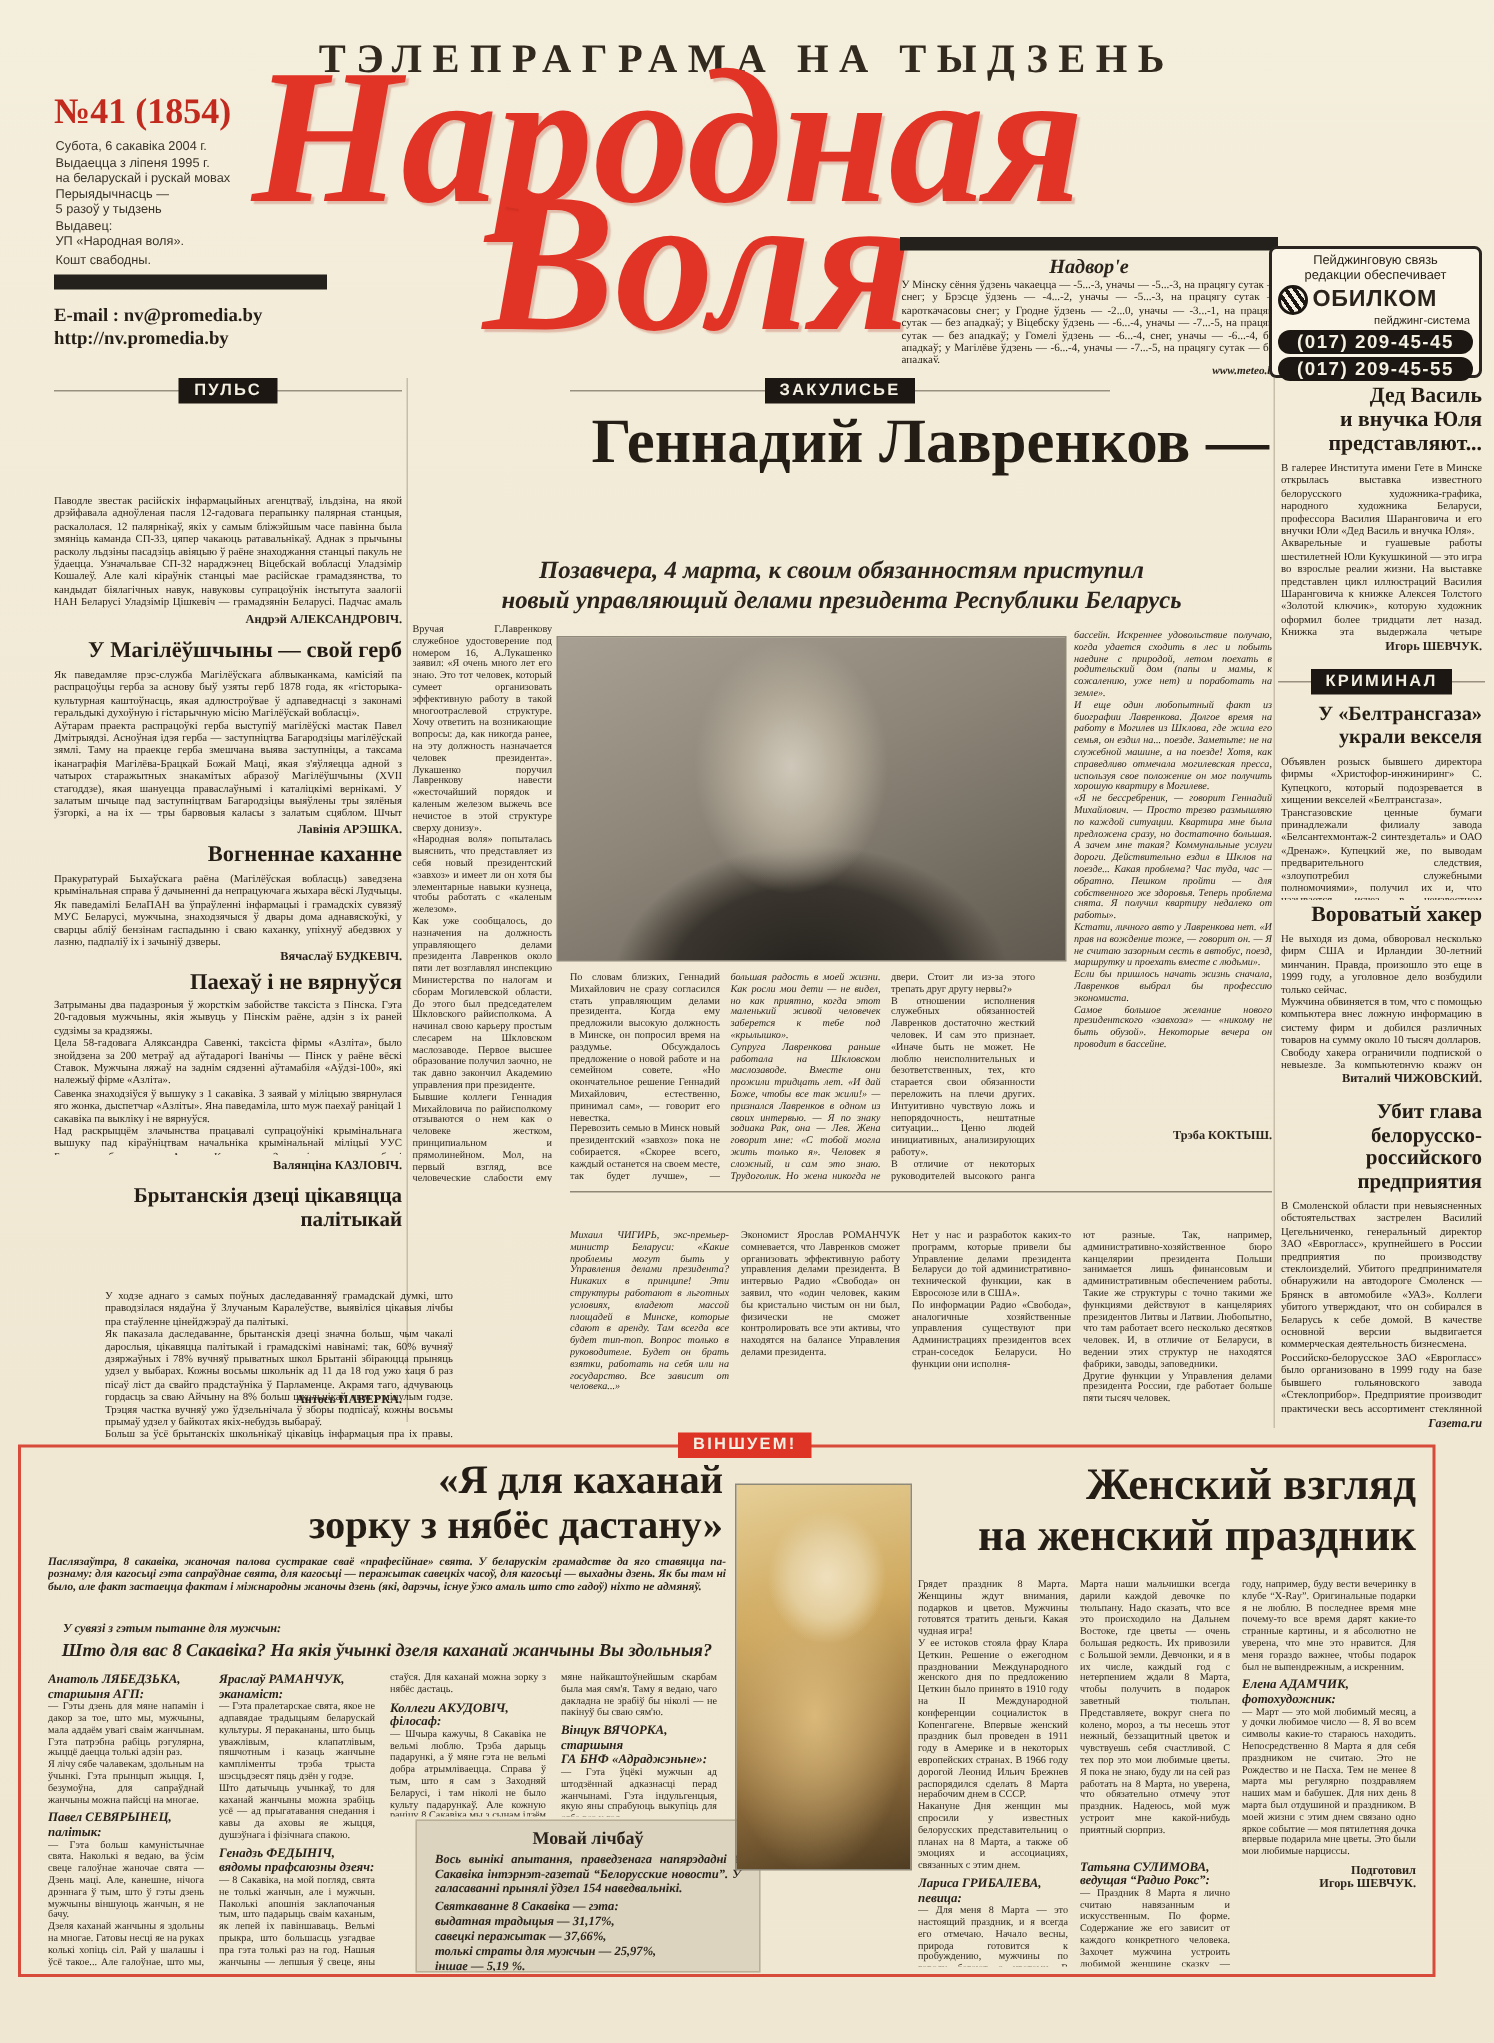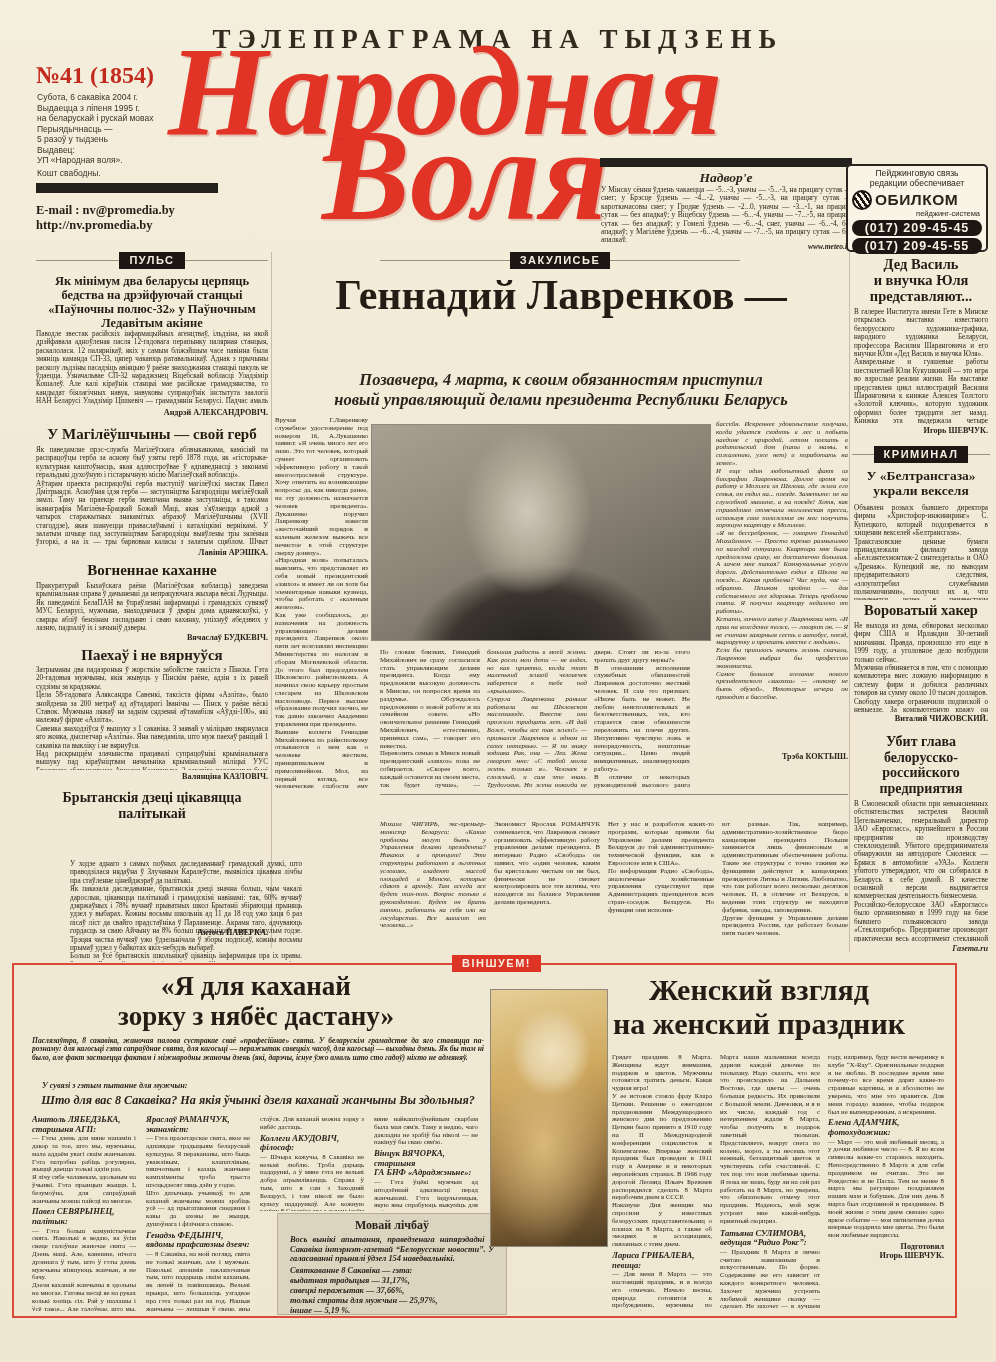--- a/index.html
+++ b/index.html
@@ -23,21 +23,21 @@
   .t { font-size:7.2px; line-height:8.4px; text-align:justify; white-space:pre-line; overflow:hidden; }
   .t-sm { font-size:6.8px; line-height:7.8px; }
   .ital { font-style:italic; font-weight:bold; }
   .author { font-weight:bold; font-size:8.2px; text-align:right; }
   .tag { display:inline-block; background:#1c1712; color:#f4efe1; font-family:"Liberation Sans",sans-serif;
          font-weight:bold; font-size:11px; letter-spacing:1.5px; padding:2px 10px 3px; }
   .tag-red { background:#dd3425; }
   .tagline { text-align:center; }
   .tagline::before { content:""; position:absolute; left:0; right:0; top:50%; border-top:1px solid #9a9081; }
   .tagline .tag { position:relative; }
-  .h-art { font-weight:bold; text-align:center; color:#241d15; line-height:1.12; }
+  .h-art { font-weight:bold; text-align:right; color:#241d15; line-height:1.12; }
   .rule-v { width:1px; background:#c7bda8; }
   .photo-lav {
     background:
       radial-gradient(95px 125px at 46% 40%, #cfc8ba 0%, #b3aa99 34%, rgba(120,112,100,0) 68%),
       radial-gradient(170px 120px at 50% 108%, #23201c 0%, #3a352e 55%, rgba(58,53,46,0) 78%),
       linear-gradient(155deg,#a8a093 0%, #8d8578 45%, #5f594f 100%);
     border:1px solid #8f897b;
   }
   .photo-girl {
     background:
@@ -95,21 +95,20 @@
     <div class="ad-phone" style="height:16px;">(017) 209-45-45</div>
     <div class="ad-phone" style="height:16px; margin-top:2px;">(017) 209-45-55</div>
   </div>
 
   <div class="abs rule-v" style="left:271px; top:252px; height:696px;"></div>
   <div class="abs rule-v" style="left:849px; top:252px; height:700px;"></div>
 
   <div class="abs tagline" style="left:36px; top:250px; width:232px;">
     <span class="tag">ПУЛЬС</span>
   </div>
-  <div class="abs h-art" style="left:36px; top:274px; width:232px; font-size:12.5px;">Як мінімум два беларусы церпяць бедства на дрэйфуючай станцыі «Паўночны полюс-32» у Паўночным Ледавітым акіяне</div>
   <div class="abs t" style="left:36px; top:330px; width:232px; height:76px;">Паводле звестак расійскіх інфармацыйных агенцтваў, ільдзіна, на якой дрэйфавала адноўленая пасля 12-гадовага перапынку палярная станцыя, раскалолася. 12 палярнікаў, якіх у самым бліжэйшым часе павінна была змяніць каманда СП-33, цяпер чакаюць ратавальнікаў. Аднак з прычыны расколу льдзіны пасадзіць авіяцыю ў раёне знаходжання станцыі пакуль не ўдаецца. Узначальвае СП-32 нараджэнец Віцебскай вобласці Уладзімір Кошалеў. Але калі кіраўнік станцыі мае расійскае грамадзянства, то кандыдат біялагічных навук, навуковы супрацоўнік інстытута заалогіі НАН Беларусі Уладзімір Цішкевіч — грамадзянін Беларусі. Падчас амаль гадавога знаходжання У.Цішкевіча на дрэйфуючай льдзіне ў Мінску ў яго нарадзілася дачка. Таму за ходам ратавальных работ у Паўночным Ледавітым акіяне яго сваякі назіраюць з асаблівай увагай.</div>
   <div class="abs author" style="left:36px; top:408px; width:232px;">Андрэй АЛЕКСАНДРОВІЧ.</div>
 
   <div class="abs h-art" style="left:36px; top:426px; width:232px; font-size:15px;">У Магілёўшчыны — свой герб</div>
   <div class="abs t" style="left:36px; top:446px; width:232px; height:100px;">Як паведамляе прэс-служба Магілёўскага аблвыканкама, камісіяй па распрацоўцы герба за аснову быў узяты герб 1878 года, як «гісторыка-культурная каштоўнасць, якая адлюстроўвае ў адпаведнасці з законамі геральдыкі духоўную і гістарычную місію Магілёўскай вобласці».
 Аўтарам праекта распрацоўкі герба выступіў магілёўскі мастак Павел Дмітрыядзі. Асноўная ідэя герба — заступніцтва Багародзіцы магілёўскай зямлі. Таму на праекце герба змешчана выява заступніцы, а таксама іканаграфія Магілёва-Брацкай Божай Маці, якая з'яўляецца адной з чатырох старажытных знакамітых абразоў Магілёўшчыны (XVII стагоддзе), якая шануецца праваслаўнымі і каталіцкімі вернікамі. У залатым шчыце пад заступніцтвам Багародзіцы выяўлены тры зялёныя ўзгоркі, а на іх — тры барвовыя каласы з залатым сцяблом. Шчыт акружаны залатымі дубовымі і лаўровымі лісцямі, злучанымі стужкай. Дубовыя галінкі з'яўляюцца сімвалам гераічнага мінулага, сілы і мужнасці, памяці аб загінуўшых воінах, галінкі лаўра — сімвалам славы і культурных дасягненняў, адзначаецца ў паведамленні прэс-службы.</div>
   <div class="abs author" style="left:36px; top:548px; width:232px;">Лавінія АРЭШКА.</div>
 
   <div class="abs h-art" style="left:36px; top:562px; width:232px; font-size:15px;">Вогненнае каханне</div>
   <div class="abs t" style="left:36px; top:582px; width:232px; height:50px;">Пракуратурай Быхаўскага раёна (Магілёўская вобласць) заведзена крымінальная справа ў дачыненні да непрацуючага жыхара вёскі Лудчыцы. Як паведамілі БелаПАН ва ўпраўленні інфармацыі і грамадскіх сувязяў МУС Беларусі, мужчына, знаходзячыся ў двары дома аднавяскоўкі, у сварцы абліў бензінам гаспадыню і сваю каханку, упіхнуў абедзвюх у лазню, падпаліў іх і зачыніў дзверы.
@@ -265,21 +264,21 @@
     <div style="position:absolute; left:598px; top:88px; width:100px; height:258px; overflow:hidden;">
       <div class="t t-sm">Грядет праздник 8 Марта. Женщины ждут внимания, подарков и цветов. Мужчины готовятся тратить деньги. Какая чудная игра!
 У ее истоков стояла фрау Клара Цеткин. Решение о ежегодном праздновании Международного женского дня по предложению Цеткин было принято в 1910 году на II Международной конференции социалисток в Копенгагене. Впервые женский праздник был проведен в 1911 году в Америке и в некоторых европейских странах. В 1966 году дорогой Леонид Ильич Брежнев распорядился сделать 8 Марта нерабочим днем в СССР.
 Накануне Дня женщин мы спросили у известных белорусских представительниц о планах на 8 Марта, а также об эмоциях и ассоциациях, связанных с этим днем.</div>
       <div class="name-b" style="margin-top:3px;">Лариса ГРИБАЛЕВА,
 певица:</div>
       <div class="t t-sm">— Для меня 8 Марта — это настоящий праздник, и я всегда его отмечаю. Начало весны, природа готовится к пробуждению, мужчины по городу бегают с цветами. В школьные годы на 8</div>
     </div>
     <div style="position:absolute; left:706px; top:88px; width:100px; height:258px; overflow:hidden;">
       <div class="t t-sm">Марта наши мальчишки всегда дарили каждой девочке по тюльпану. Надо сказать, что все это происходило на Дальнем Востоке, где цветы — очень большая редкость. Их привозили с Большой земли. Девчонки, и я в их числе, каждый год с нетерпением ждали 8 Марта, чтобы получить в подарок заветный тюльпан. Представляете, вокруг снега по колено, мороз, а ты несешь этот нежный, беззащитный цветок и чувствуешь себя счастливой. С тех пор это мои любимые цветы. Я пока не знаю, буду ли на сей раз работать на 8 Марта, но уверена, что обязательно отмечу этот праздник. Надеюсь, мой муж устроит мне какой-нибудь приятный сюрприз.</div>
-      <div class="name-b" style="margin-top:4px;">Татьяна СУЛИМОВА,
+      <div class="name-b" style="margin-top:15px;">Татьяна СУЛИМОВА,
 ведущая “Радио Рокс”:</div>
       <div class="t t-sm">— Праздник 8 Марта я лично считаю навязанным и искусственным. По форме. Содержание же его зависит от каждого конкретного человека. Захочет мужчина устроить любимой женщине сказку — сделает. Не захочет — в лучшем случае цветочки какие-нибудь дежурные подарит и поздравит так же дежурно. А вообще, 8 Марта — это мой бизнес, потому что в этот день я обычно всегда работаю: организую и провожу праздничные вечера. В этом</div>
     </div>
     <div style="position:absolute; left:814px; top:88px; width:116px; height:258px; overflow:hidden;">
       <div class="t t-sm">году, например, буду вести вечеринку в клубе “X-Ray”. Оригинальные подарки я не люблю. В последнее время мне почему-то все время дарят какие-то странные картины, и я абсолютно не уверена, что мне это нравится. Для меня гораздо важнее, чтобы подарок был не выпендрежным, а искренним.</div>
       <div class="name-b" style="margin-top:3px;">Елена АДАМЧИК,
 фотохудожник:</div>
       <div class="t t-sm">— Март — это мой любимый месяц, а у дочки любимое число — 8. Я во всем символы какие-то стараюсь находить. Непосредственно 8 Марта я для себя праздником не считаю. Это не Рождество и не Пасха. Тем не менее 8 марта мы регулярно поздравляем наших мам и бабушек. Для них день 8 марта был отдушиной и праздником. В моей жизни с этим днем связано одно яркое событие — моя пятилетняя дочка впервые подарила мне цветы. Это были мои любимые нарциссы.</div>
       <div class="author" style="margin-top:3px; white-space:pre-line;">Подготовил
 Игорь ШЕВЧУК.</div>

